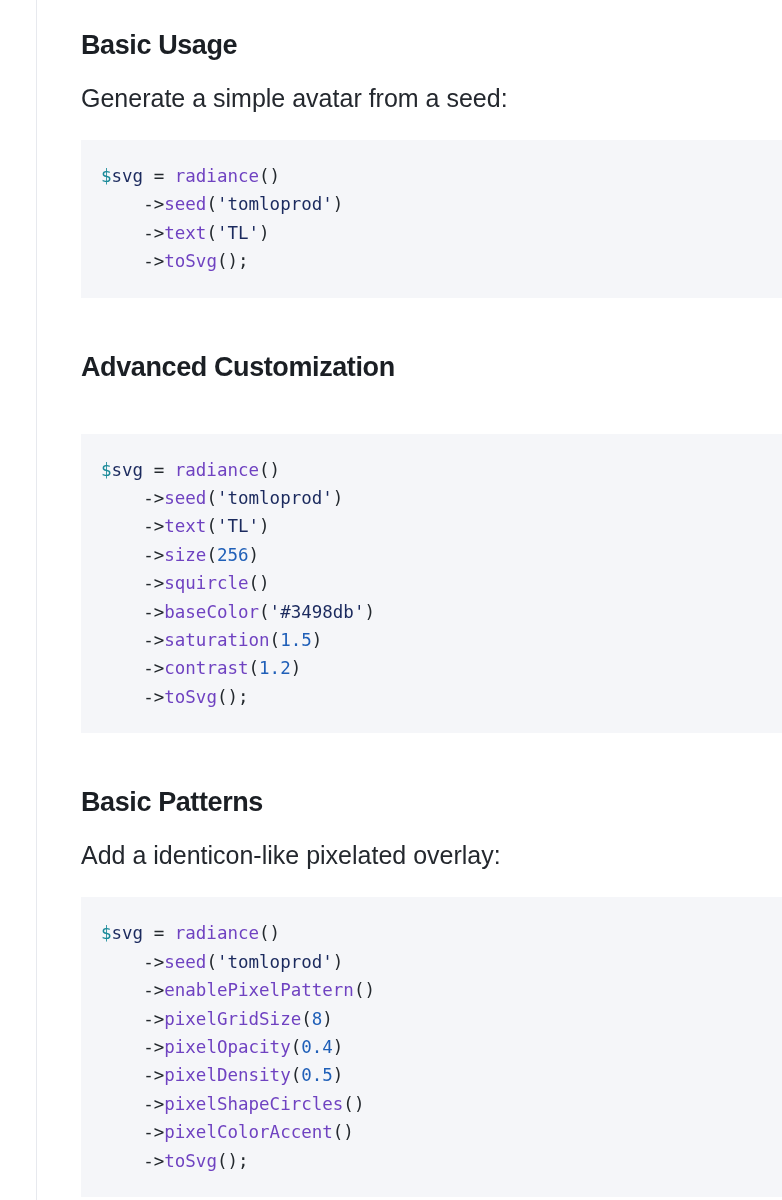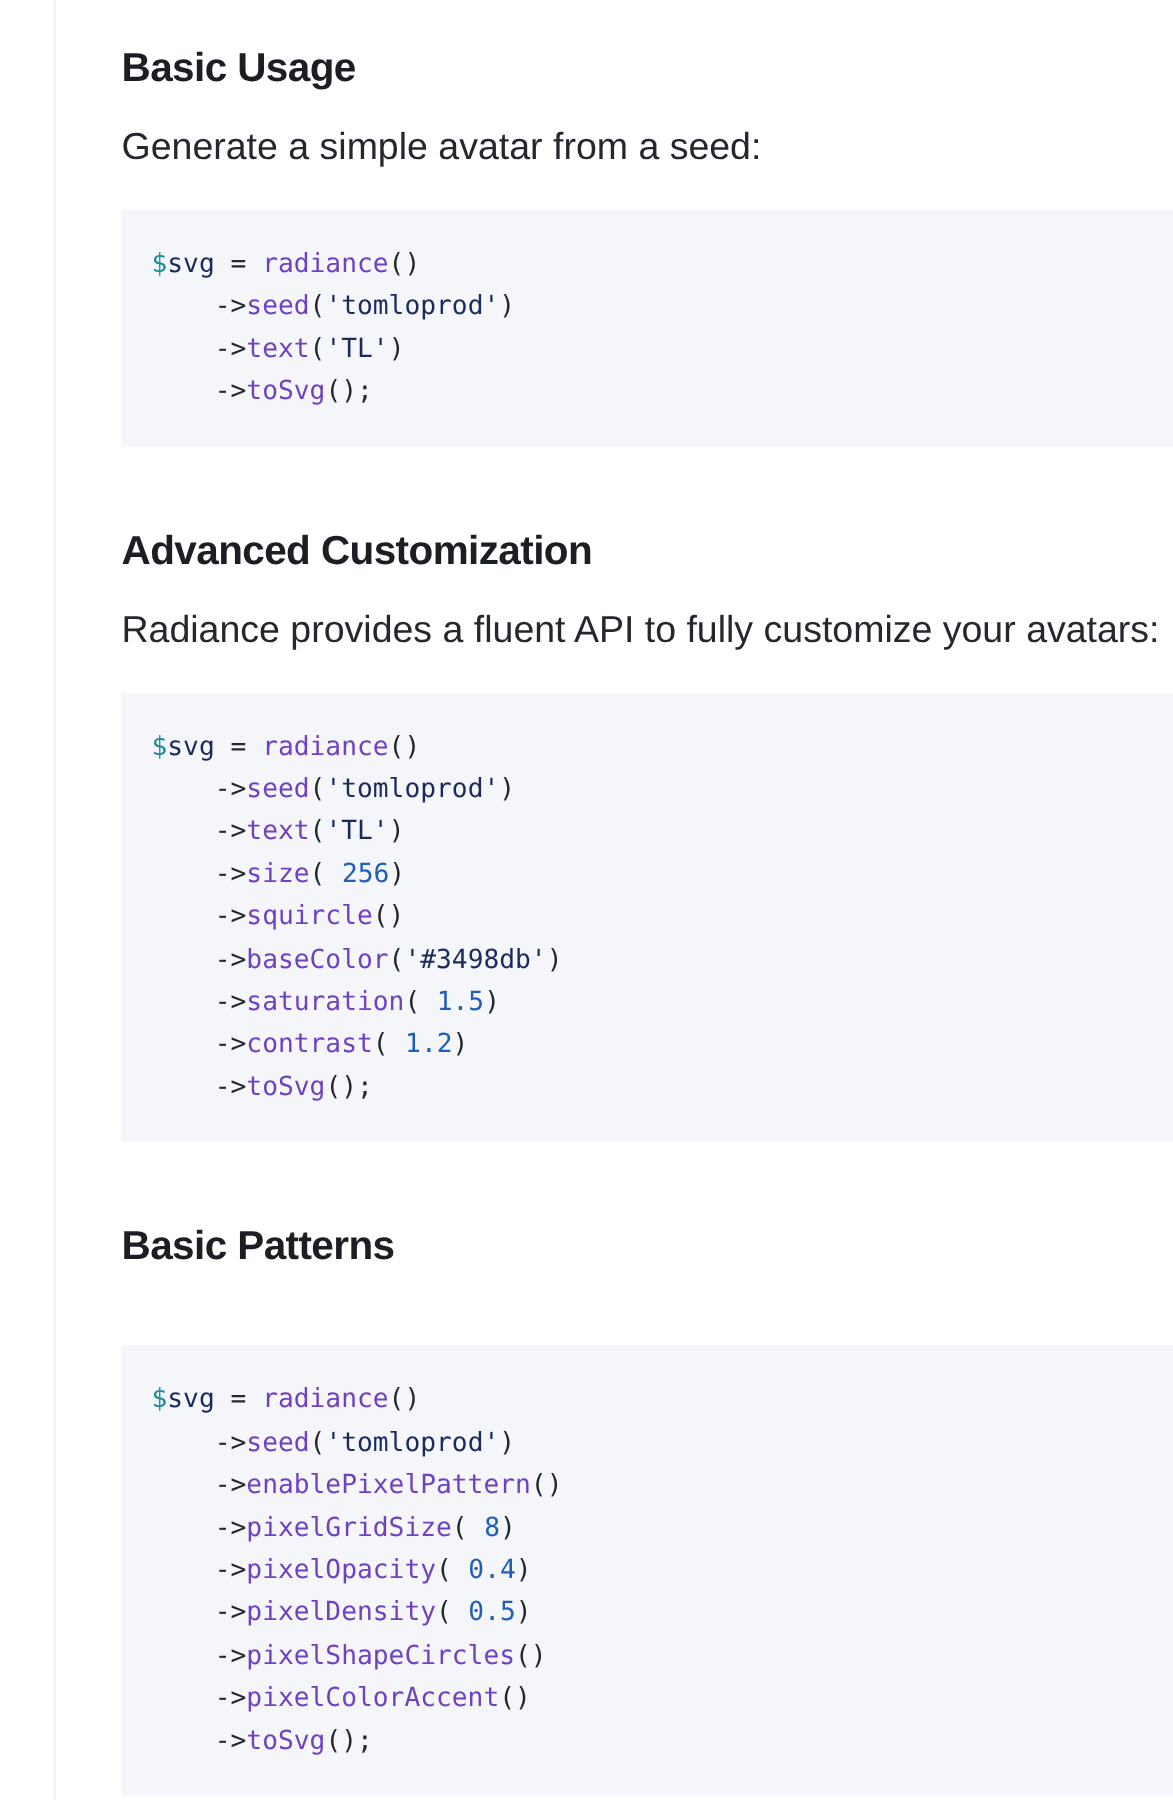--- a/index.html
+++ b/index.html
@@ -83,21 +83,21 @@
     border-radius: 0;
   }
   pre.code-block .ln { display: block; }
 
   
   .t-var-sigil { color: #1a8a99; }
   .t-var       { color: #1b2a5e; text-align: right; }
   .t-punct     { color: #24292e; }
   .t-fn        { color: #6f42c1; }
   .t-str       { color: #1b2a5e; }
-  .t-num       { color: #1f5fb8; margin-left: 11px; }
+  .t-num       { color: #1f5fb8; }
   .t-arrow     { color: #24292e; }
 
   
   .sp-h2-top-1   { height: 28px; }
   .sp-h2-to-p    { height: 22px; }
   .sp-p-to-code  { height: 28px; }
   .sp-code-to-h2 { height: 52px; }
 </style>
 </head>
 <body>
@@ -115,27 +115,27 @@
       <div class="sp-h2-to-p"></div>
       <p class="section-para">Generate a simple avatar from a seed:</p>
       <div class="sp-p-to-code"></div>
       <pre class="code-block"><span class="ln"><span class="t-var-sigil">$</span><span class="t-var">svg</span><span class="t-punct"> = </span><span class="t-fn">radiance</span><span class="t-punct">()</span></span><span class="ln"><span class="t-punct">    </span><span class="t-arrow">-&gt;</span><span class="t-fn">seed</span><span class="t-punct">(</span><span class="t-str">'tomloprod'</span><span class="t-punct">)</span></span><span class="ln"><span class="t-punct">    </span><span class="t-arrow">-&gt;</span><span class="t-fn">text</span><span class="t-punct">(</span><span class="t-str">'TL'</span><span class="t-punct">)</span></span><span class="ln"><span class="t-punct">    </span><span class="t-arrow">-&gt;</span><span class="t-fn">toSvg</span><span class="t-punct">();</span></span></pre>
     </section>
 
     <div class="sp-code-to-h2"></div>
     <section class="doc-section">
       <h2 class="section-heading">Advanced Customization</h2>
       <div class="sp-h2-to-p"></div>
-      <p class="section-para">Radiance provides a fluent API to fully customize your avatars:</p>
       <div class="sp-p-to-code"></div>
       <pre class="code-block"><span class="ln"><span class="t-var-sigil">$</span><span class="t-var">svg</span><span class="t-punct"> = </span><span class="t-fn">radiance</span><span class="t-punct">()</span></span><span class="ln"><span class="t-punct">    </span><span class="t-arrow">-&gt;</span><span class="t-fn">seed</span><span class="t-punct">(</span><span class="t-str">'tomloprod'</span><span class="t-punct">)</span></span><span class="ln"><span class="t-punct">    </span><span class="t-arrow">-&gt;</span><span class="t-fn">text</span><span class="t-punct">(</span><span class="t-str">'TL'</span><span class="t-punct">)</span></span><span class="ln"><span class="t-punct">    </span><span class="t-arrow">-&gt;</span><span class="t-fn">size</span><span class="t-punct">(</span><span class="t-num">256</span><span class="t-punct">)</span></span><span class="ln"><span class="t-punct">    </span><span class="t-arrow">-&gt;</span><span class="t-fn">squircle</span><span class="t-punct">()</span></span><span class="ln"><span class="t-punct">    </span><span class="t-arrow">-&gt;</span><span class="t-fn">baseColor</span><span class="t-punct">(</span><span class="t-str">'#3498db'</span><span class="t-punct">)</span></span><span class="ln"><span class="t-punct">    </span><span class="t-arrow">-&gt;</span><span class="t-fn">saturation</span><span class="t-punct">(</span><span class="t-num">1.5</span><span class="t-punct">)</span></span><span class="ln"><span class="t-punct">    </span><span class="t-arrow">-&gt;</span><span class="t-fn">contrast</span><span class="t-punct">(</span><span class="t-num">1.2</span><span class="t-punct">)</span></span><span class="ln"><span class="t-punct">    </span><span class="t-arrow">-&gt;</span><span class="t-fn">toSvg</span><span class="t-punct">();</span></span></pre>
     </section>
 
     <div class="sp-code-to-h2"></div>
     <section class="doc-section">
       <h2 class="section-heading">Basic Patterns</h2>
       <div class="sp-h2-to-p"></div>
+      <p class="section-para">Add a identicon-like pixelated overlay:</p>
       <div class="sp-p-to-code"></div>
       <pre class="code-block"><span class="ln"><span class="t-var-sigil">$</span><span class="t-var">svg</span><span class="t-punct"> = </span><span class="t-fn">radiance</span><span class="t-punct">()</span></span><span class="ln"><span class="t-punct">    </span><span class="t-arrow">-&gt;</span><span class="t-fn">seed</span><span class="t-punct">(</span><span class="t-str">'tomloprod'</span><span class="t-punct">)</span></span><span class="ln"><span class="t-punct">    </span><span class="t-arrow">-&gt;</span><span class="t-fn">enablePixelPattern</span><span class="t-punct">()</span></span><span class="ln"><span class="t-punct">    </span><span class="t-arrow">-&gt;</span><span class="t-fn">pixelGridSize</span><span class="t-punct">(</span><span class="t-num">8</span><span class="t-punct">)</span></span><span class="ln"><span class="t-punct">    </span><span class="t-arrow">-&gt;</span><span class="t-fn">pixelOpacity</span><span class="t-punct">(</span><span class="t-num">0.4</span><span class="t-punct">)</span></span><span class="ln"><span class="t-punct">    </span><span class="t-arrow">-&gt;</span><span class="t-fn">pixelDensity</span><span class="t-punct">(</span><span class="t-num">0.5</span><span class="t-punct">)</span></span><span class="ln"><span class="t-punct">    </span><span class="t-arrow">-&gt;</span><span class="t-fn">pixelShapeCircles</span><span class="t-punct">()</span></span><span class="ln"><span class="t-punct">    </span><span class="t-arrow">-&gt;</span><span class="t-fn">pixelColorAccent</span><span class="t-punct">()</span></span><span class="ln"><span class="t-punct">    </span><span class="t-arrow">-&gt;</span><span class="t-fn">toSvg</span><span class="t-punct">();</span></span></pre>
     </section>
 
   </div>
 </div>
 
 </body></html>

